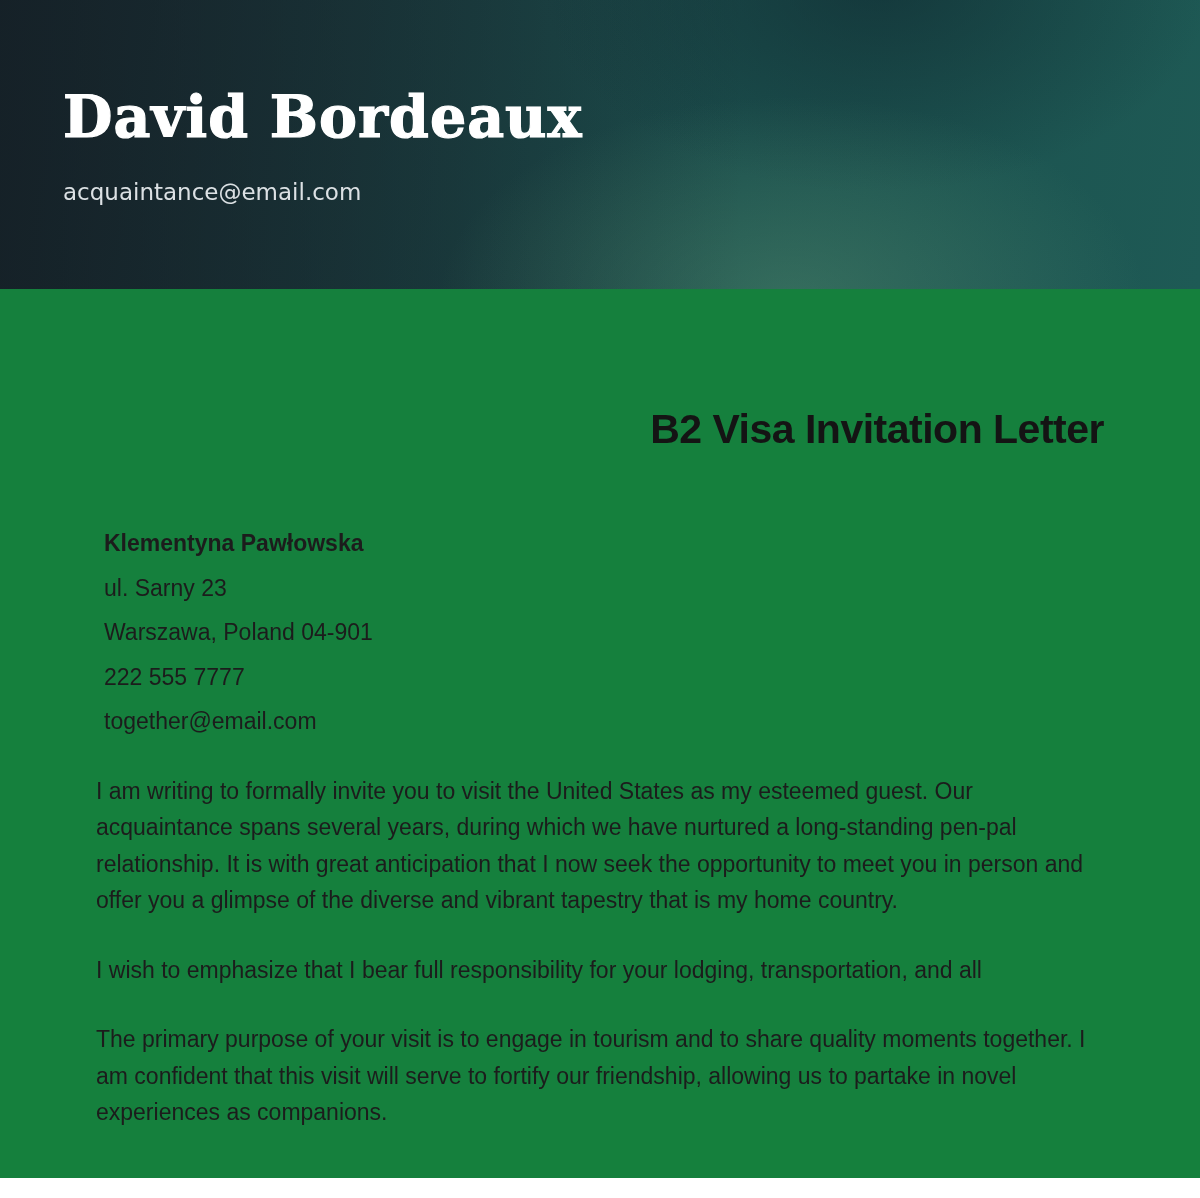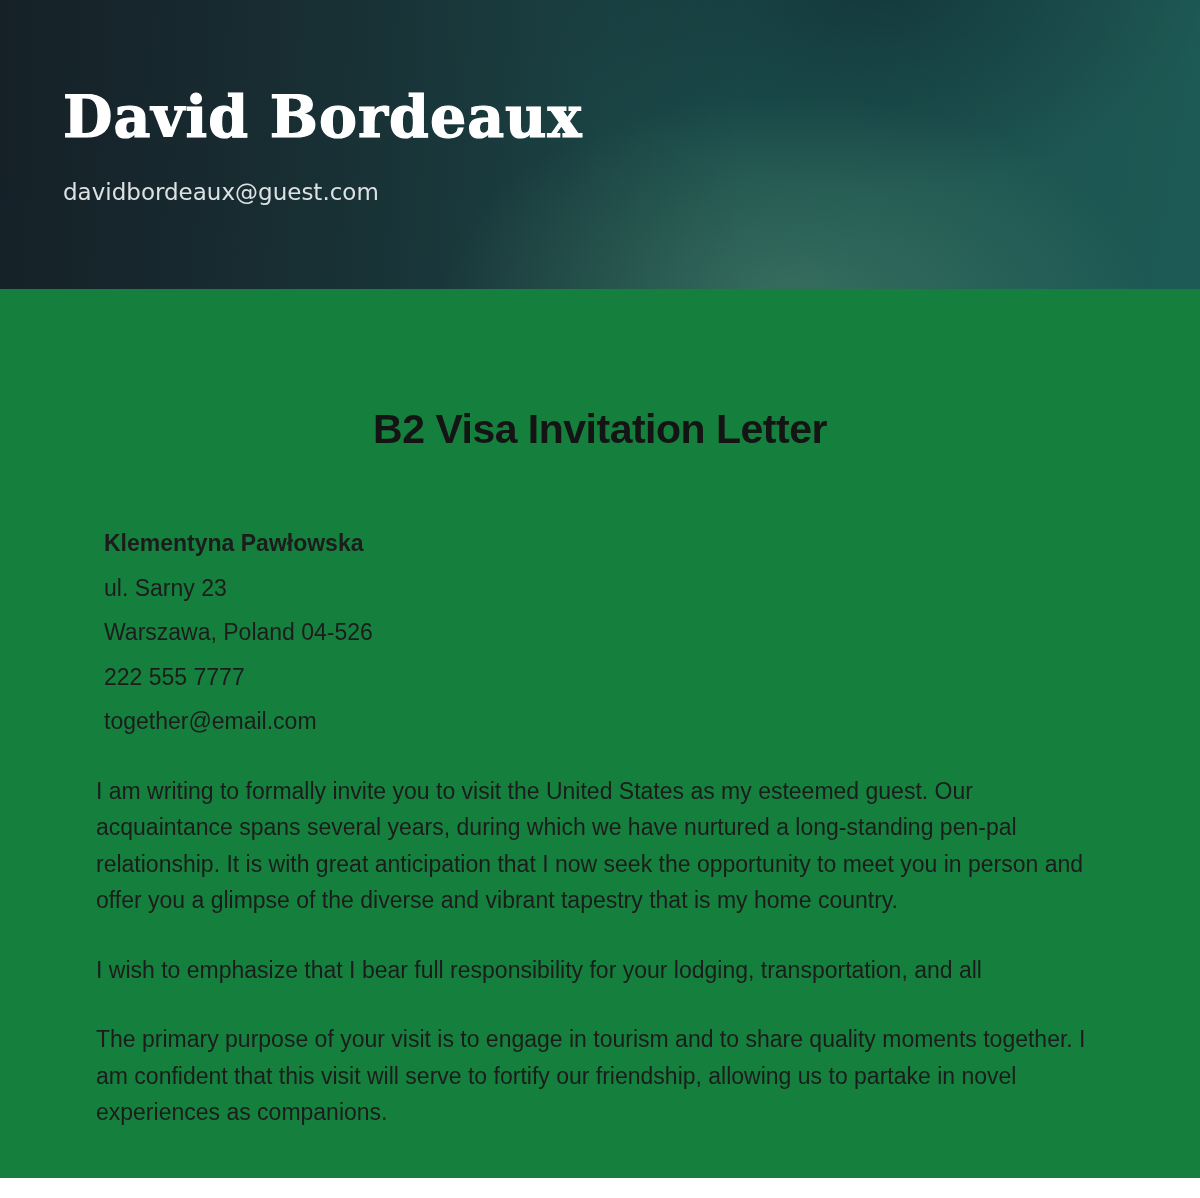--- a/index.html
+++ b/index.html
@@ -44,21 +44,21 @@
     margin-top: 34px;
     font-family: "DejaVu Sans", sans-serif;
     font-size: 23px;
     color: #dce1e4;
   }
   main {
     padding: 0 96px;
   }
   .doc-title {
     margin: 116px 0 0 0;
-    text-align: center;
+    text-align: right;
     font-size: 41px;
     line-height: 48px;
     font-weight: 700;
     letter-spacing: -0.5px;
     color: #141414;
   }
   .bodytext, .recipient p, .salutation, .para {
     font-size: 23px;
     line-height: 36.5px;
     color: #1c1c1c;
@@ -83,31 +83,31 @@
     font-weight: 700;
   }
 </style>
 </head>
 <body>
 
 <div class="page">
 
   <header class="hero">
     <h1>David Bordeaux</h1>
-    <div class="hero-email">davidbordeaux@guest.com</div>
+    <div class="hero-email">acquaintance@email.com</div>
   </header>
 
   <main>
 
     <h2 class="doc-title">B2 Visa Invitation Letter</h2>
 
     <section class="recipient">
       <p class="bold">Klementyna Pawłowska</p>
       <p>ul. Sarny 23</p>
-      <p>Warszawa, Poland 04-526</p>
+      <p>Warszawa, Poland 04-901</p>
       <p>222 555 7777</p>
       <p>together@email.com</p>
     </section>
 
 
     <p class="para">I am writing to formally invite you to visit the United States as my esteemed guest. Our acquaintance spans several years, during which we have nurtured a long-standing pen-pal relationship. It is with great anticipation that I now seek the opportunity to meet you in person and offer you a glimpse of the diverse and vibrant tapestry that is my home country.</p>
 
     <p class="para">I wish to emphasize that I bear full responsibility for your lodging, transportation, and all</p>
 
     <p class="para">The primary purpose of your visit is to engage in tourism and to share quality moments together. I am confident that this visit will serve to fortify our friendship, allowing us to partake in novel experiences as companions.</p>

